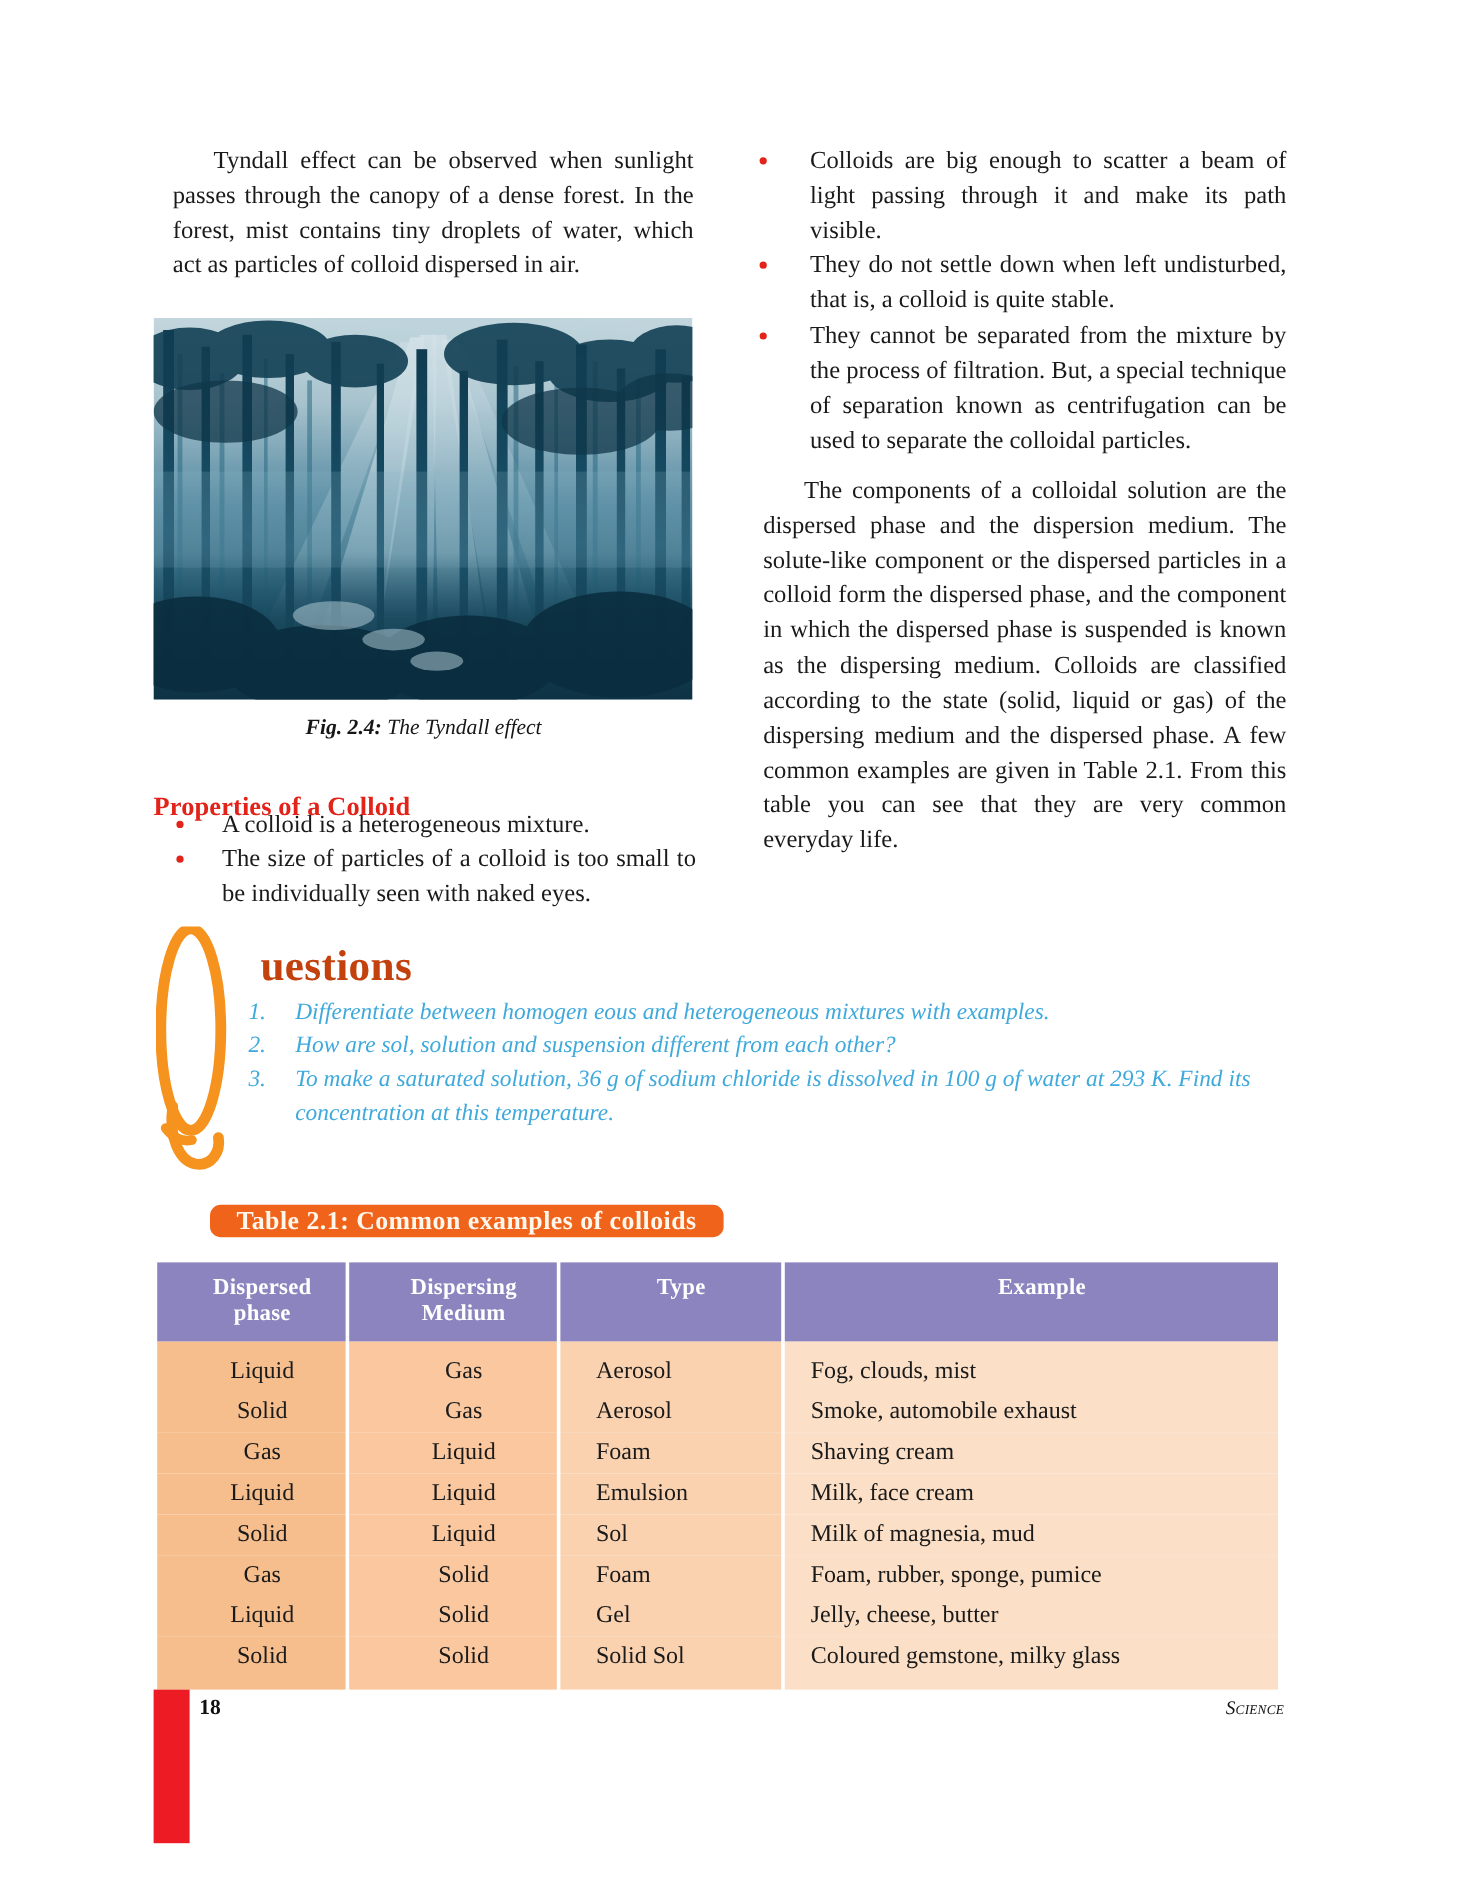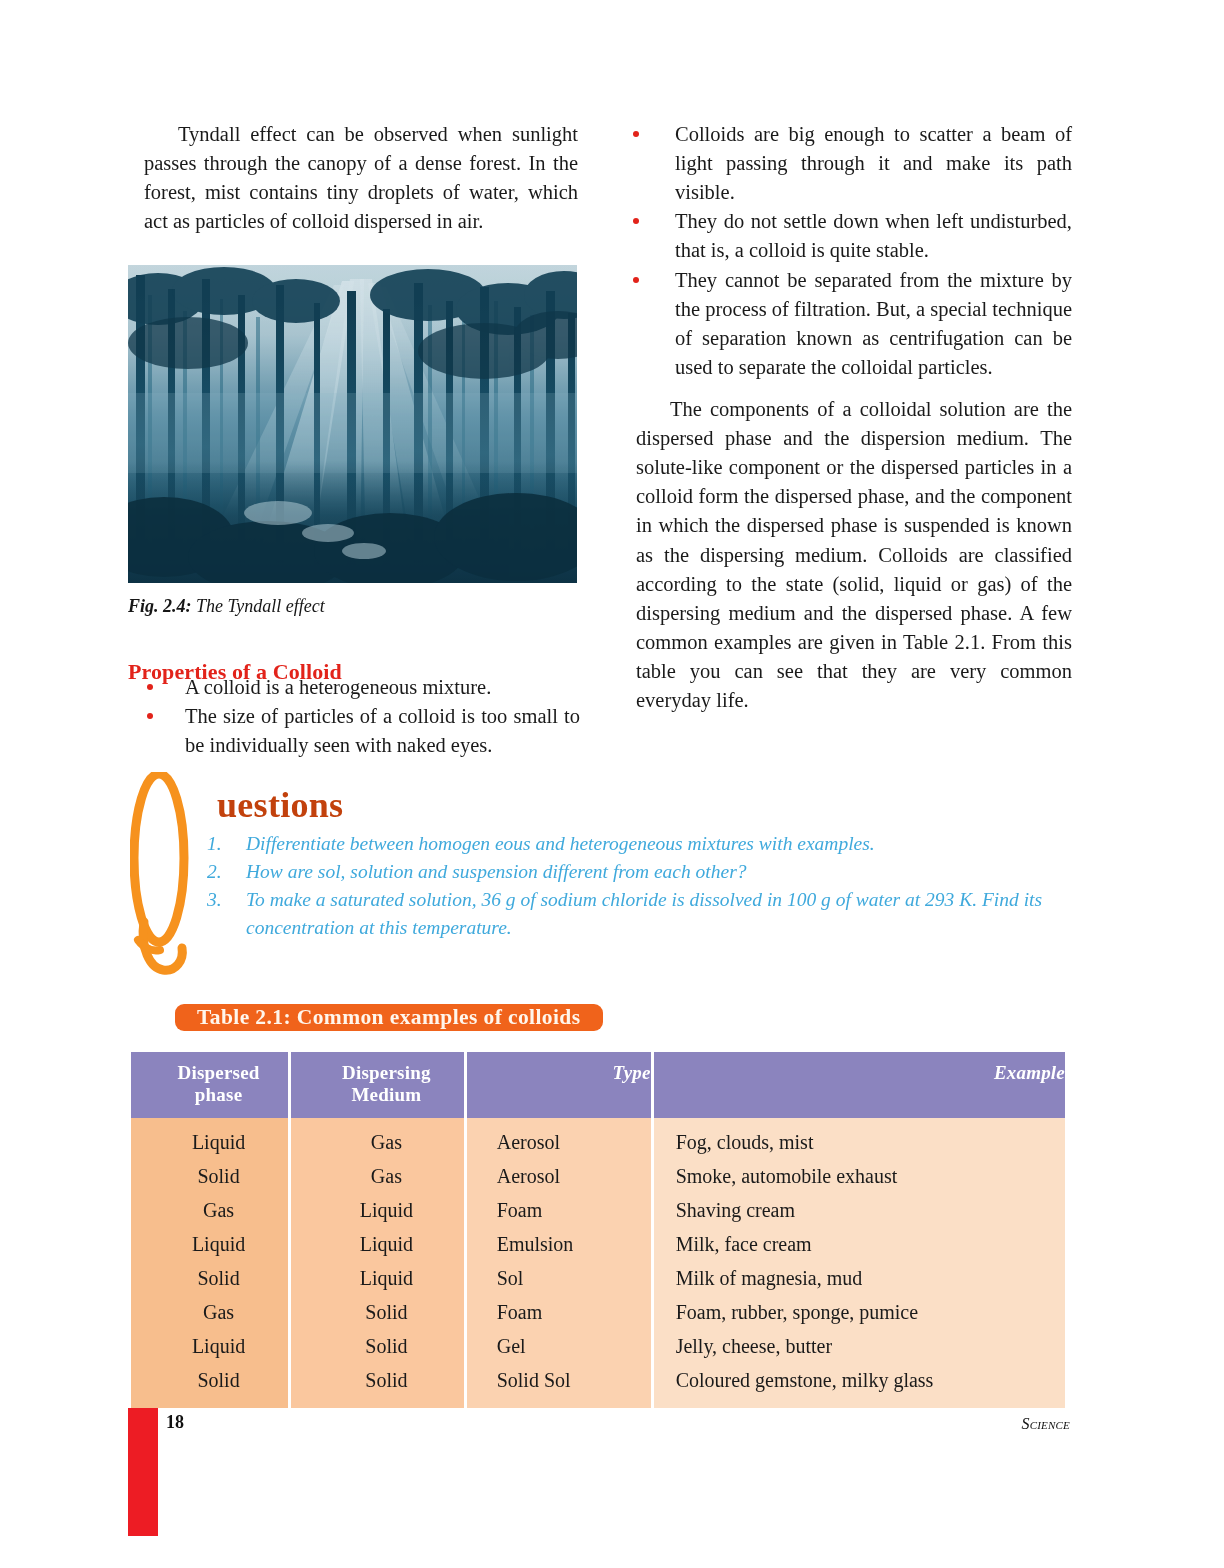--- a/index.html
+++ b/index.html
@@ -83,20 +83,21 @@
   .forest {
     width: 449px;
     height: 318px;
     display: block;
   }
   .fig-caption {
     position: absolute;
     left: 128px;
     top: 596px;
     width: 450px;
+    text-align: center;
     font-size: 18px;
     font-style: italic;
     color: #161616;
   }
   .fig-caption b {
     font-style: italic;
     font-weight: bold;
   }
 
   
@@ -223,21 +224,21 @@
   .tbl td.c2 { background: #FAC79E; }
   .tbl td.c3 { background: #FBD2B0; }
   .tbl td.c4 { background: #FBDFC6; }
 
   .tbl tr.first td { padding-top: 13px; }
   .tbl tr.last  td { padding-bottom: 16px; }
 
   .tbl td.c1, .tbl th.c1 { text-align: center; }
   .tbl td.c2, .tbl th.c2 { text-align: center; }
   .tbl th.c1, .tbl th.c2 { text-align: center; }
-  .tbl th.c3, .tbl th.c4 { text-align: right; font-style: italic; }
+  .tbl th.c3, .tbl th.c4 { text-align: center; }
   .tbl td.c3 { text-align: left; padding-left: 30px; }
   .tbl td.c4 { text-align: left; padding-left: 22px; }
 
   
   .red-bar {
     position: absolute;
     left: 128px;
     top: 1408px;
     width: 30px;
     height: 128px;

